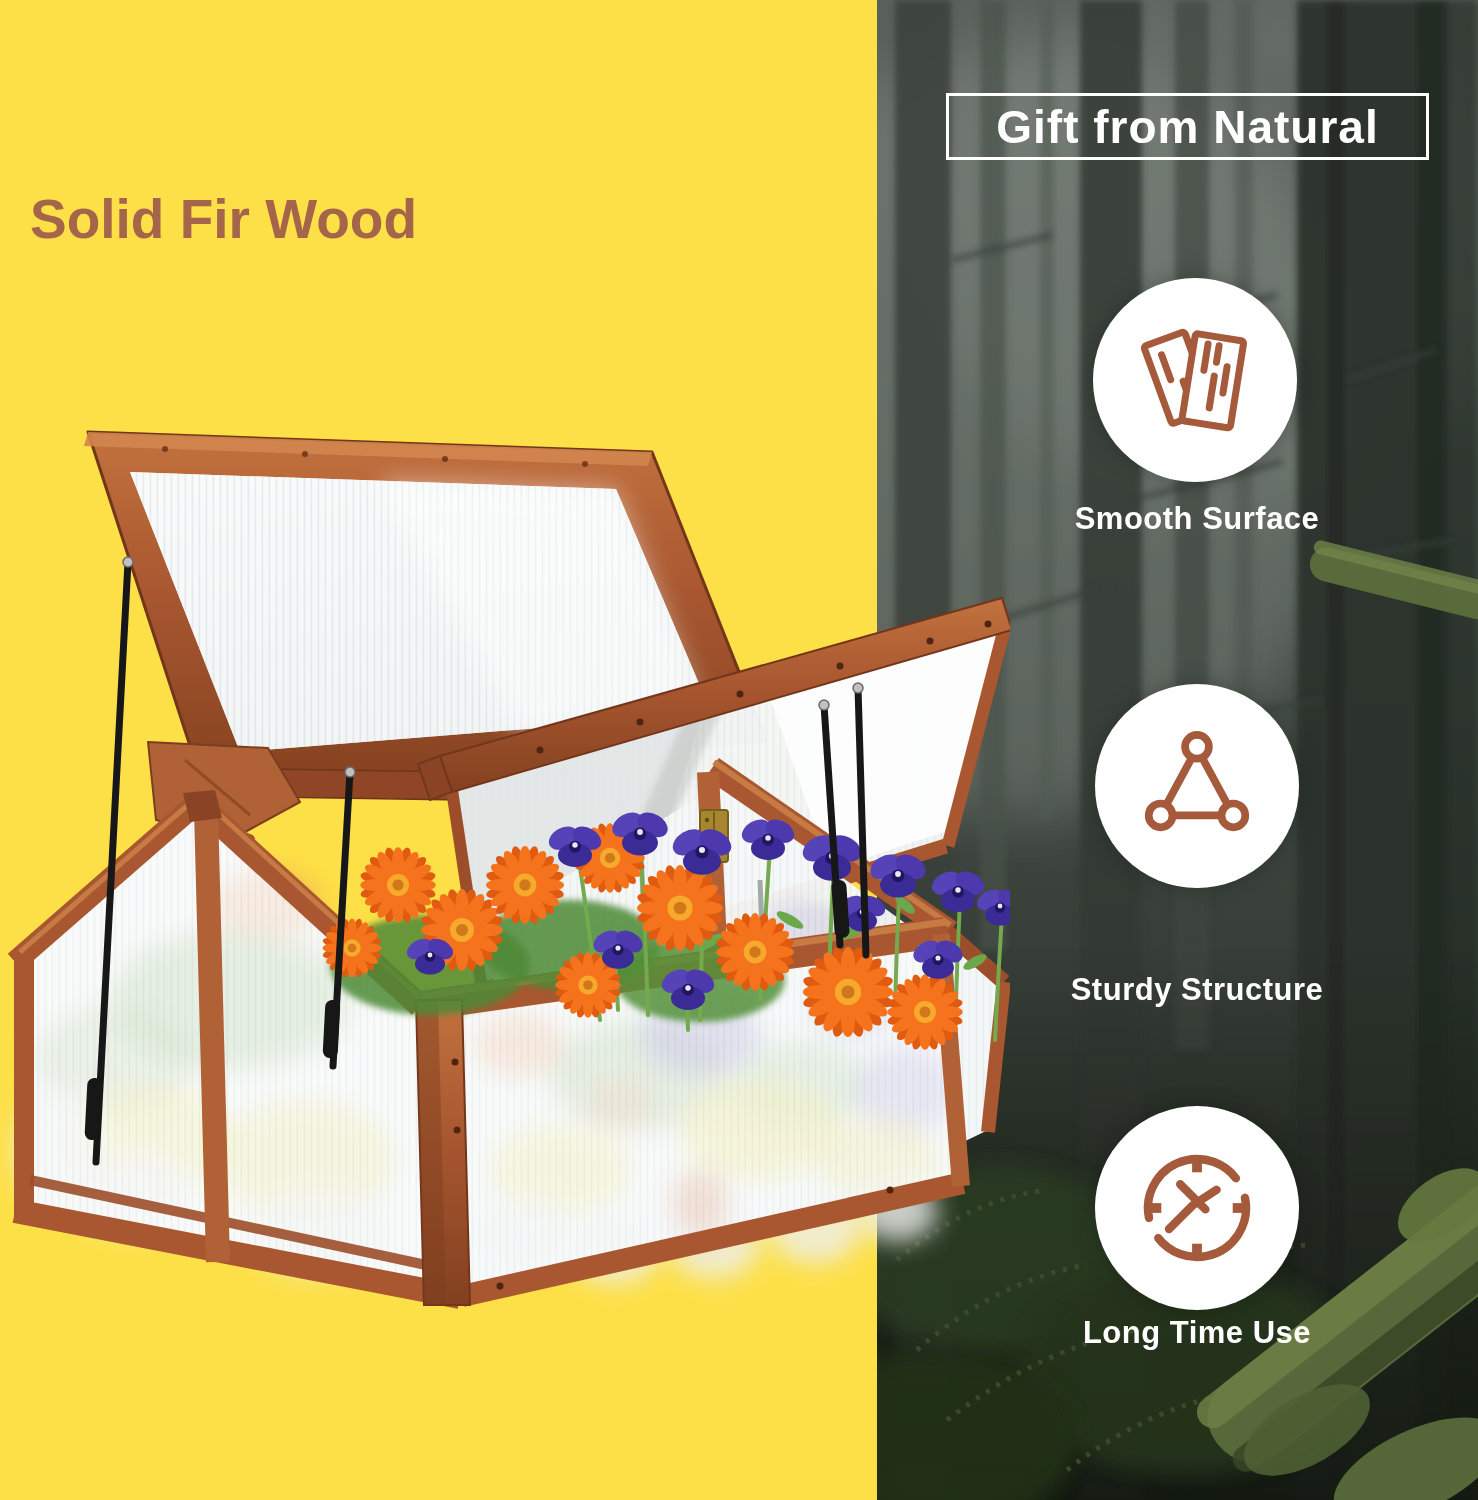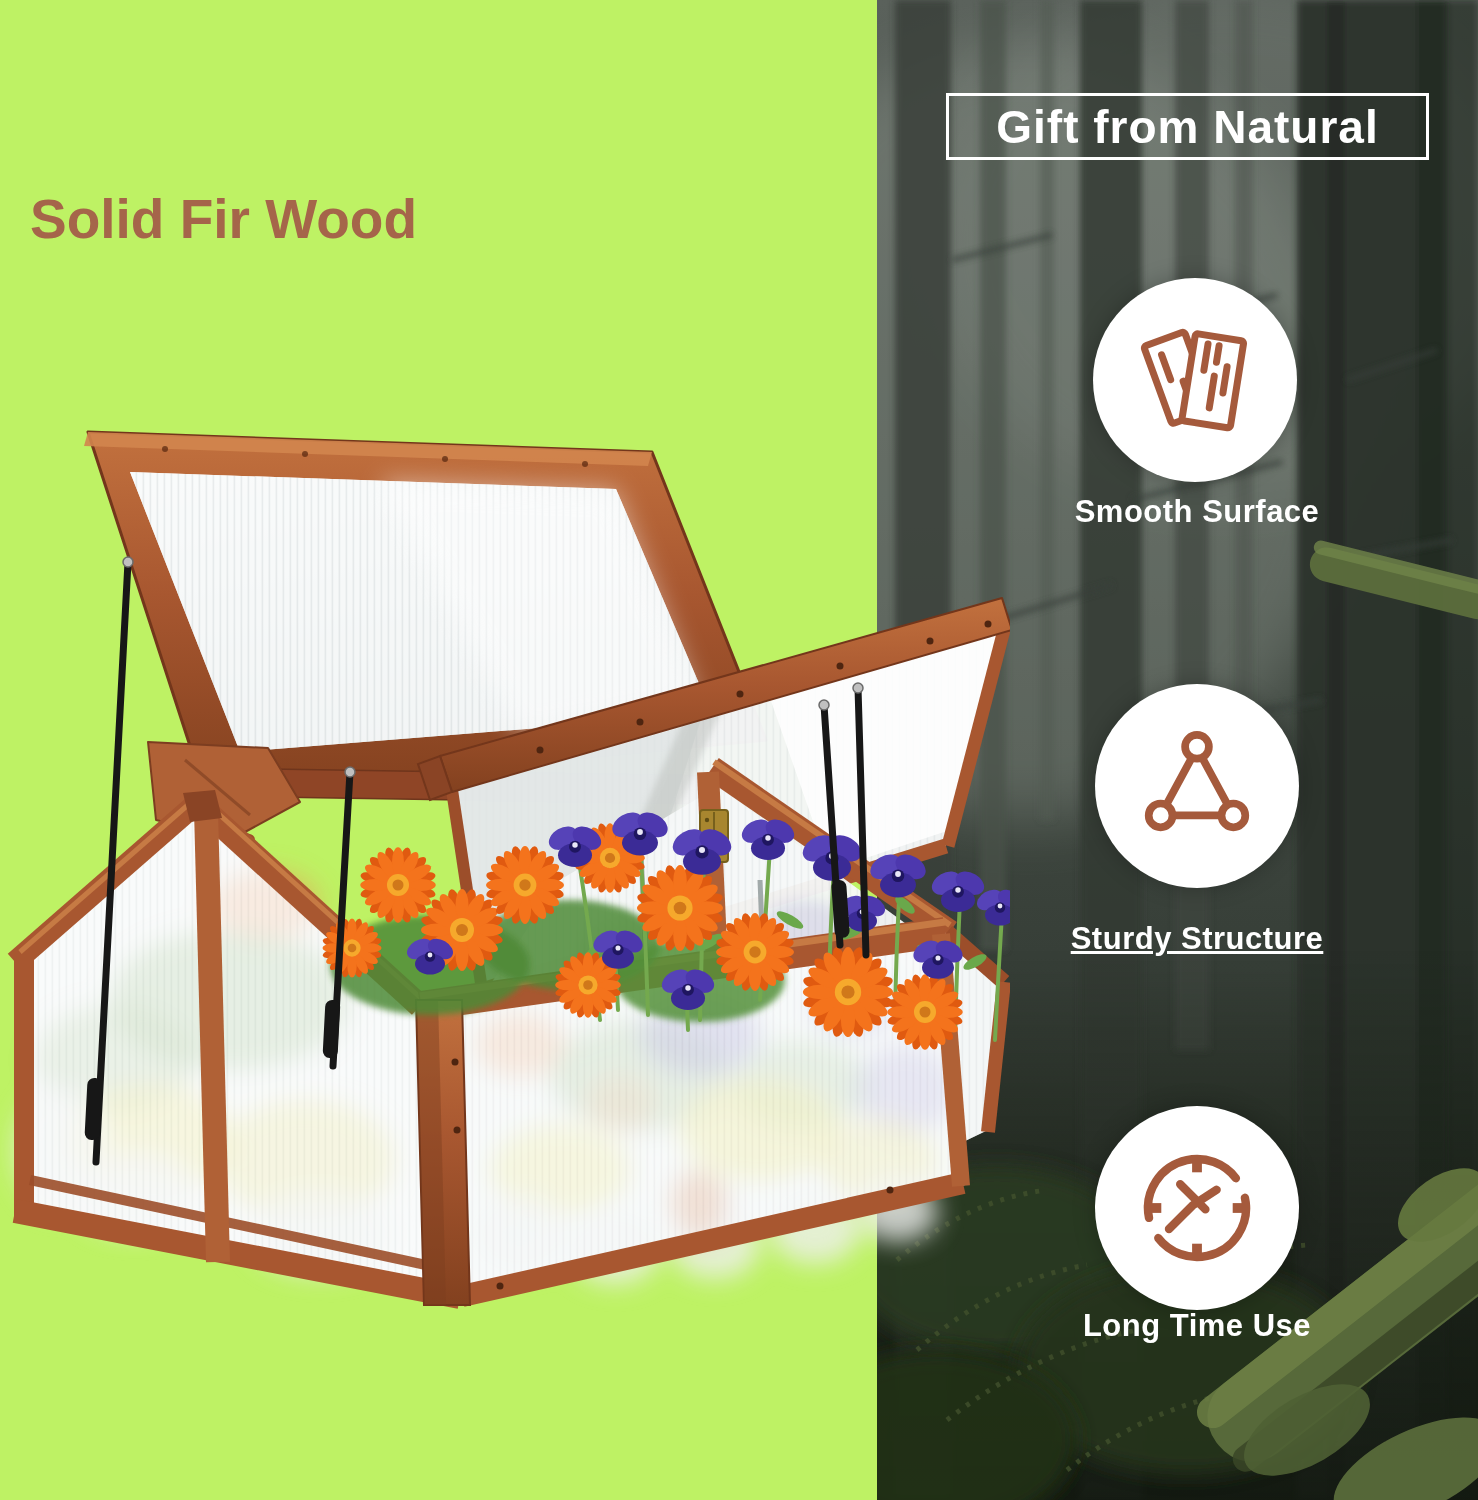--- a/index.html
+++ b/index.html
@@ -1,17 +1,17 @@
 <!DOCTYPE html>
 <html><head>
 <meta charset="utf-8">
 <style>
   html,body{margin:0;padding:0;background:#ffffff;}
   .canvas{
-    position:relative;width:1478px;height:1500px;background:#bef264;
+    position:relative;width:1478px;height:1500px;background:#fde047;
     overflow:hidden;font-family:"Liberation Sans","DejaVu Sans",sans-serif;
   }
   
   .headline{
     position:absolute;left:30px;top:152px;z-index:4;
     font-size:55px;font-weight:bold;letter-spacing:0px;line-height:1.1;
     color:#a5654a;white-space:nowrap;
   }
   .photo-svg{position:absolute;left:0;top:0;width:1010px;height:1500px;z-index:3;}
   
@@ -29,24 +29,24 @@
   }
   .feature-circle{
     position:absolute;width:204px;height:204px;border-radius:50%;
     background:#ffffff;display:flex;align-items:center;justify-content:center;
     box-shadow:0 0 22px rgba(0,0,0,0.25);
   }
   .feature-circle svg{width:140px;height:140px;}
   .feature-label{
     position:absolute;transform:translateX(-50%);left:320px;
     color:#ffffff;font-size:31px;font-weight:bold;white-space:nowrap;
-    text-align:center;letter-spacing:0.5px;
+    text-align:center;letter-spacing:0.5px;margin-top:7px;
   }
   .fc1{left:216px;top:278px;} .fl1{top:494px;}
-  .fc2{left:218px;top:684px;} .fl2{top:921px;text-decoration:underline;}
+  .fc2{left:218px;top:684px;} .fl2{top:965px;}
   .fc3{left:218px;top:1106px;} .fl3{top:1308px;}
 </style>
 </head>
 <body>
 
 <div class="canvas">
 
   <aside class="forest-panel">
     <svg class="forest-bg" viewBox="0 0 601 1500" preserveAspectRatio="none">
       <defs>

